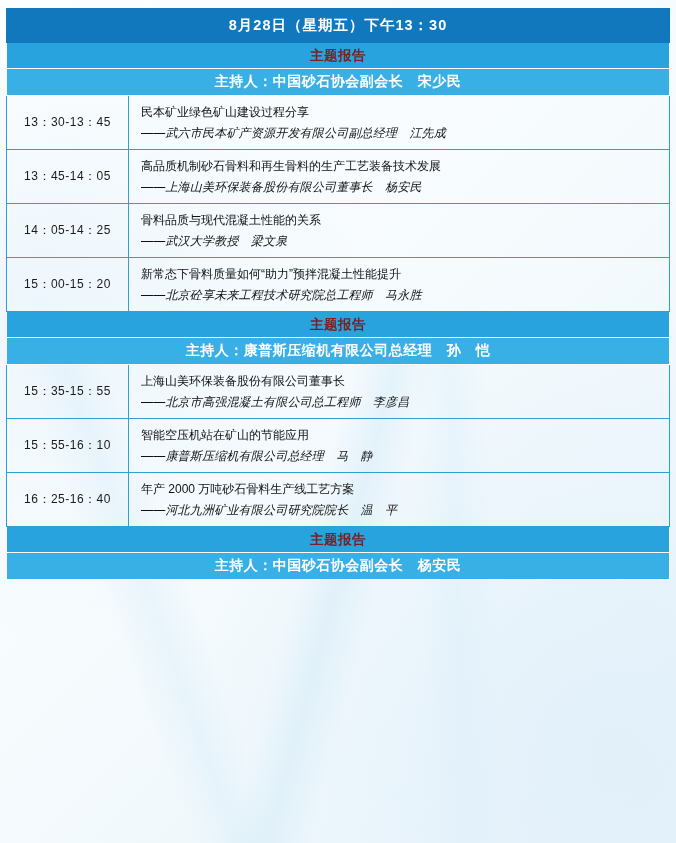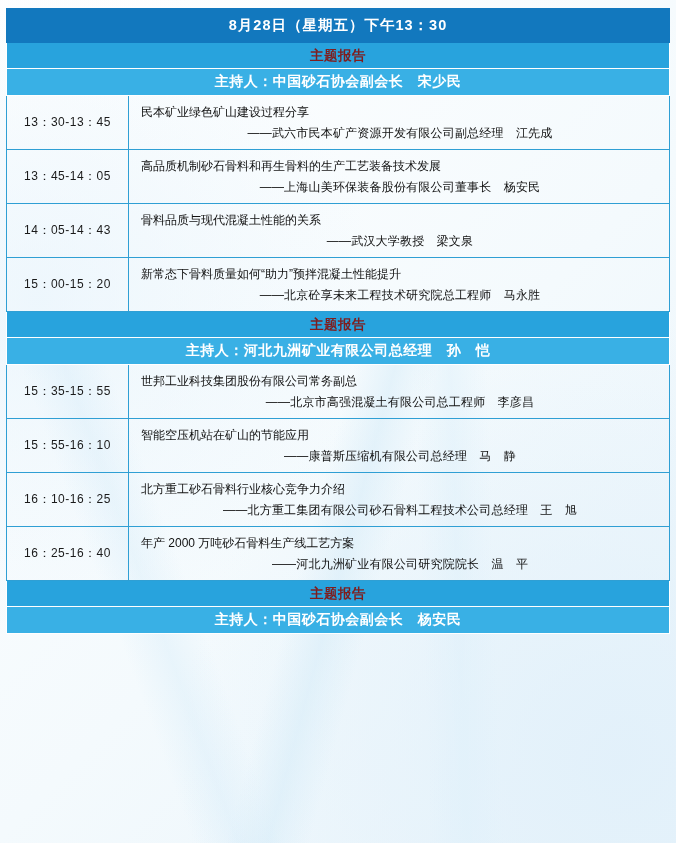--- a/index.html
+++ b/index.html
@@ -88,23 +88,24 @@
   }
   .topic {
     font-size: 12px;
     color: #111111;
     line-height: 1.5;
     margin-bottom: 3px;
   }
   .speaker {
     font-size: 12px;
     color: #111111;
-    text-align: center;
+    text-align: left;
     line-height: 1.5;
     letter-spacing: 0.2px;
+    font-style: italic;
   }
   .row-tall td.time, .row-tall td.content { height: 52px; }
 </style>
 </head>
 <body>
 
 <div class="page">
   <div class="table-wrap">
     <table>
       <colgroup>
@@ -130,59 +131,52 @@
           </td>
         </tr>
         <tr class="row-tall">
           <td class="time">13：45-14：05</td>
           <td class="content">
             <div class="topic">高品质机制砂石骨料和再生骨料的生产工艺装备技术发展</div>
             <div class="speaker">——上海山美环保装备股份有限公司董事长　杨安民</div>
           </td>
         </tr>
         <tr class="row-tall">
-          <td class="time">14：05-14：43</td>
+          <td class="time">14：05-14：25</td>
           <td class="content">
             <div class="topic">骨料品质与现代混凝土性能的关系</div>
             <div class="speaker">——武汉大学教授　梁文泉</div>
           </td>
         </tr>
         <tr class="row-tall">
           <td class="time">15：00-15：20</td>
           <td class="content">
             <div class="topic">新常态下骨料质量如何“助力”预拌混凝土性能提升</div>
             <div class="speaker">——北京砼享未来工程技术研究院总工程师　马永胜</div>
           </td>
         </tr>
 
         <tr class="section-head">
           <td colspan="2">主题报告</td>
         </tr>
         <tr class="section-host">
-          <td colspan="2">主持人：河北九洲矿业有限公司总经理　孙　恺</td>
+          <td colspan="2">主持人：康普斯压缩机有限公司总经理　孙　恺</td>
         </tr>
         <tr class="row-tall">
           <td class="time">15：35-15：55</td>
           <td class="content">
-            <div class="topic">世邦工业科技集团股份有限公司常务副总</div>
+            <div class="topic">上海山美环保装备股份有限公司董事长</div>
             <div class="speaker">——北京市高强混凝土有限公司总工程师　李彦昌</div>
           </td>
         </tr>
         <tr class="row-tall">
           <td class="time">15：55-16：10</td>
           <td class="content">
             <div class="topic">智能空压机站在矿山的节能应用</div>
             <div class="speaker">——康普斯压缩机有限公司总经理　马　静</div>
-          </td>
-        </tr>
-        <tr class="row-tall">
-          <td class="time">16：10-16：25</td>
-          <td class="content">
-            <div class="topic">北方重工砂石骨料行业核心竞争力介绍</div>
-            <div class="speaker">——北方重工集团有限公司砂石骨料工程技术公司总经理　王　旭</div>
           </td>
         </tr>
         <tr class="row-tall">
           <td class="time">16：25-16：40</td>
           <td class="content">
             <div class="topic">年产 2000 万吨砂石骨料生产线工艺方案</div>
             <div class="speaker">——河北九洲矿业有限公司研究院院长　温　平</div>
           </td>
         </tr>
 

